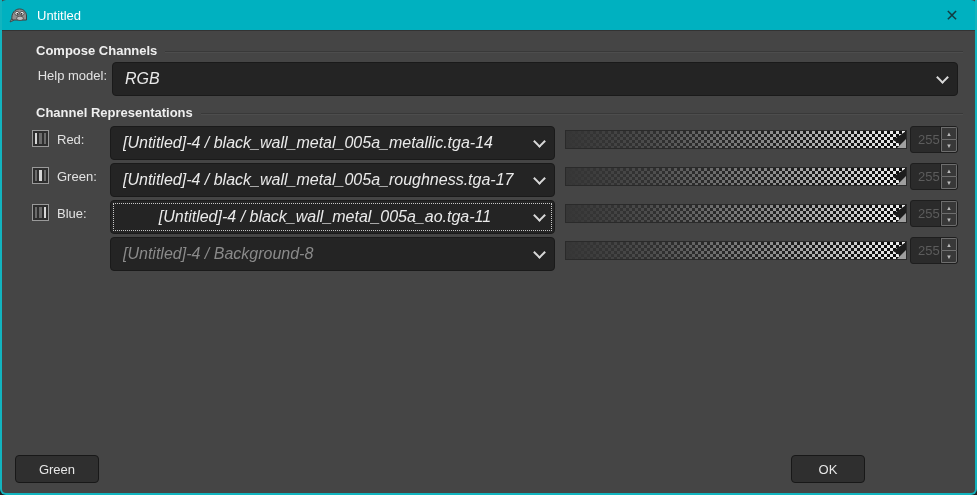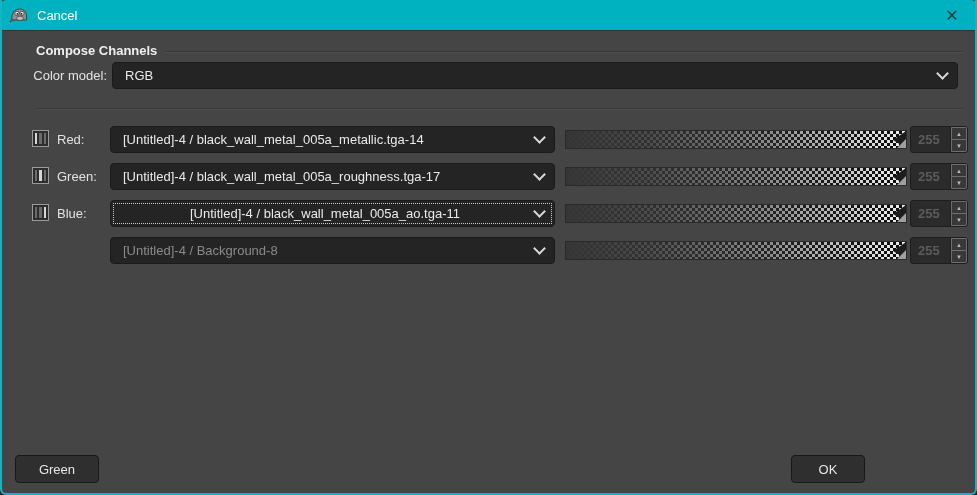--- a/index.html
+++ b/index.html
@@ -36,25 +36,26 @@
     display:flex; align-items:center; gap:8px;margin-left:24px;
   }
   .section-heading .txt { color:#efefef; font-size:13px; font-weight:bold; white-space:nowrap; }
   .section-heading .rule { flex:1; border-top:1px solid #393939; border-bottom:1px solid #4d4d4d; height:2px; margin-top:3px; }
 
   
   .field-label { color:#e2e2e2; font-size:13px; }
 
   
   .dropdown {
-    position:absolute; height:27px;
+    position:absolute; height:34px;
     background:#242424; border:1px solid #1a1a1a; border-radius:4px;
     display:flex; align-items:center;
-    color:#eaeaea; font-size:13px;
+    color:#eaeaea; font-size:16px;
     padding:0 10px 0 12px;
+    font-style:italic;
   }
   .dropdown .val { flex:1; white-space:nowrap; overflow:hidden; text-overflow:ellipsis; }
   .chev {
     width:9px; height:9px; flex:0 0 auto; margin-left:8px; margin-top:-4px;
     border-right:2px solid #d8d8d8; border-bottom:2px solid #d8d8d8;
     transform:rotate(45deg);
   }
   .dropdown.focused { outline:1px dotted #c8c8c8; outline-offset:-4px;text-align:center; }
   .dropdown.disabled .val { color:#8a8a8a; }
 
@@ -82,24 +83,23 @@
     border-right:13px solid #1d1d1d;
     border-top:9px solid transparent; border-bottom:8px solid transparent;
   }
   .slider .handle-light {
     position:absolute; right:0; bottom:0; width:0; height:0;
     border-right:9px solid #9f9f9f; border-top:9px solid transparent;
   }
 
   
   .spinbox {
-    position:absolute; width:58px; height:27px;
+    position:absolute; width:48px; height:27px;
     background:#2b2b2b; border:1px solid #1e1e1e; border-radius:3px;
     display:flex;
-    font-weight:bold;
   }
   .spinbox .num {
     flex:1; display:flex; align-items:center; padding-left:7px;
     color:#5c5c5c; font-size:13px;
   }
   .spin-btns { width:17px; display:flex; flex-direction:column; border-left:1px solid #1e1e1e; }
   .spin-btn {
     flex:1; background:#383838; border:1px solid #6e6e6e;
     display:flex; align-items:center; justify-content:center;
     color:#b9b9b9; font-size:6px; line-height:1;
@@ -125,36 +125,37 @@
       <svg width="20" height="16" viewBox="0 0 20 16">
         <path d="M3 13 C2 6 6 2 10.5 2 C15.5 2 17.5 6 17.5 9 L17.5 13 Z" fill="#8f8f8f" stroke="#3f3f3f" stroke-width="1"></path>
         <circle cx="8" cy="6.4" r="2.1" fill="#e8e8e8" stroke="#3f3f3f" stroke-width="0.8"></circle>
         <circle cx="13" cy="6.4" r="2.1" fill="#e8e8e8" stroke="#3f3f3f" stroke-width="0.8"></circle>
         <circle cx="8.4" cy="6.8" r="0.9" fill="#222"></circle>
         <circle cx="12.6" cy="6.8" r="0.9" fill="#222"></circle>
         <ellipse cx="11" cy="11.3" rx="3.4" ry="2.2" fill="#bdbdbd" stroke="#3f3f3f" stroke-width="0.8"></ellipse>
         <path d="M2.5 12 L1 15 L4.5 13.5 Z" fill="#8f8f8f" stroke="#3f3f3f" stroke-width="0.8"></path>
       </svg>
     </span>
-    <span class="title">Cancel</span>
+    <span class="title">Untitled</span>
     <span class="close-btn">✕</span>
   </div>
 
   <div class="section-heading" style="top:43px;">
     <span class="txt">Compose Channels</span>
     <span class="rule"></span>
   </div>
 
-  <div class="field-label" style="position:absolute; left:10px; top:68px; width:95px; text-align:right;">Color model:</div>
+  <div class="field-label" style="position:absolute; left:10px; top:68px; width:95px; text-align:right;">Help model:</div>
   <div class="dropdown" style="left:110px; top:62px; width:846px;">
     <span class="val">RGB</span>
     <span class="chev"></span>
   </div>
 
   <div class="section-heading" style="top:105px;">
+    <span class="txt">Channel Representations</span>
     <span class="rule"></span>
   </div>
 
   <span class="chan-icon" style="left:30px; top:130px;">
     <i class="hot"></i>
       <i></i>
       <i></i>
   </span>
   <div class="field-label" style="position:absolute; left:55px; top:132px;">Red:</div>
   <div class="dropdown" style="left:108px; top:126px; width:445px;">

